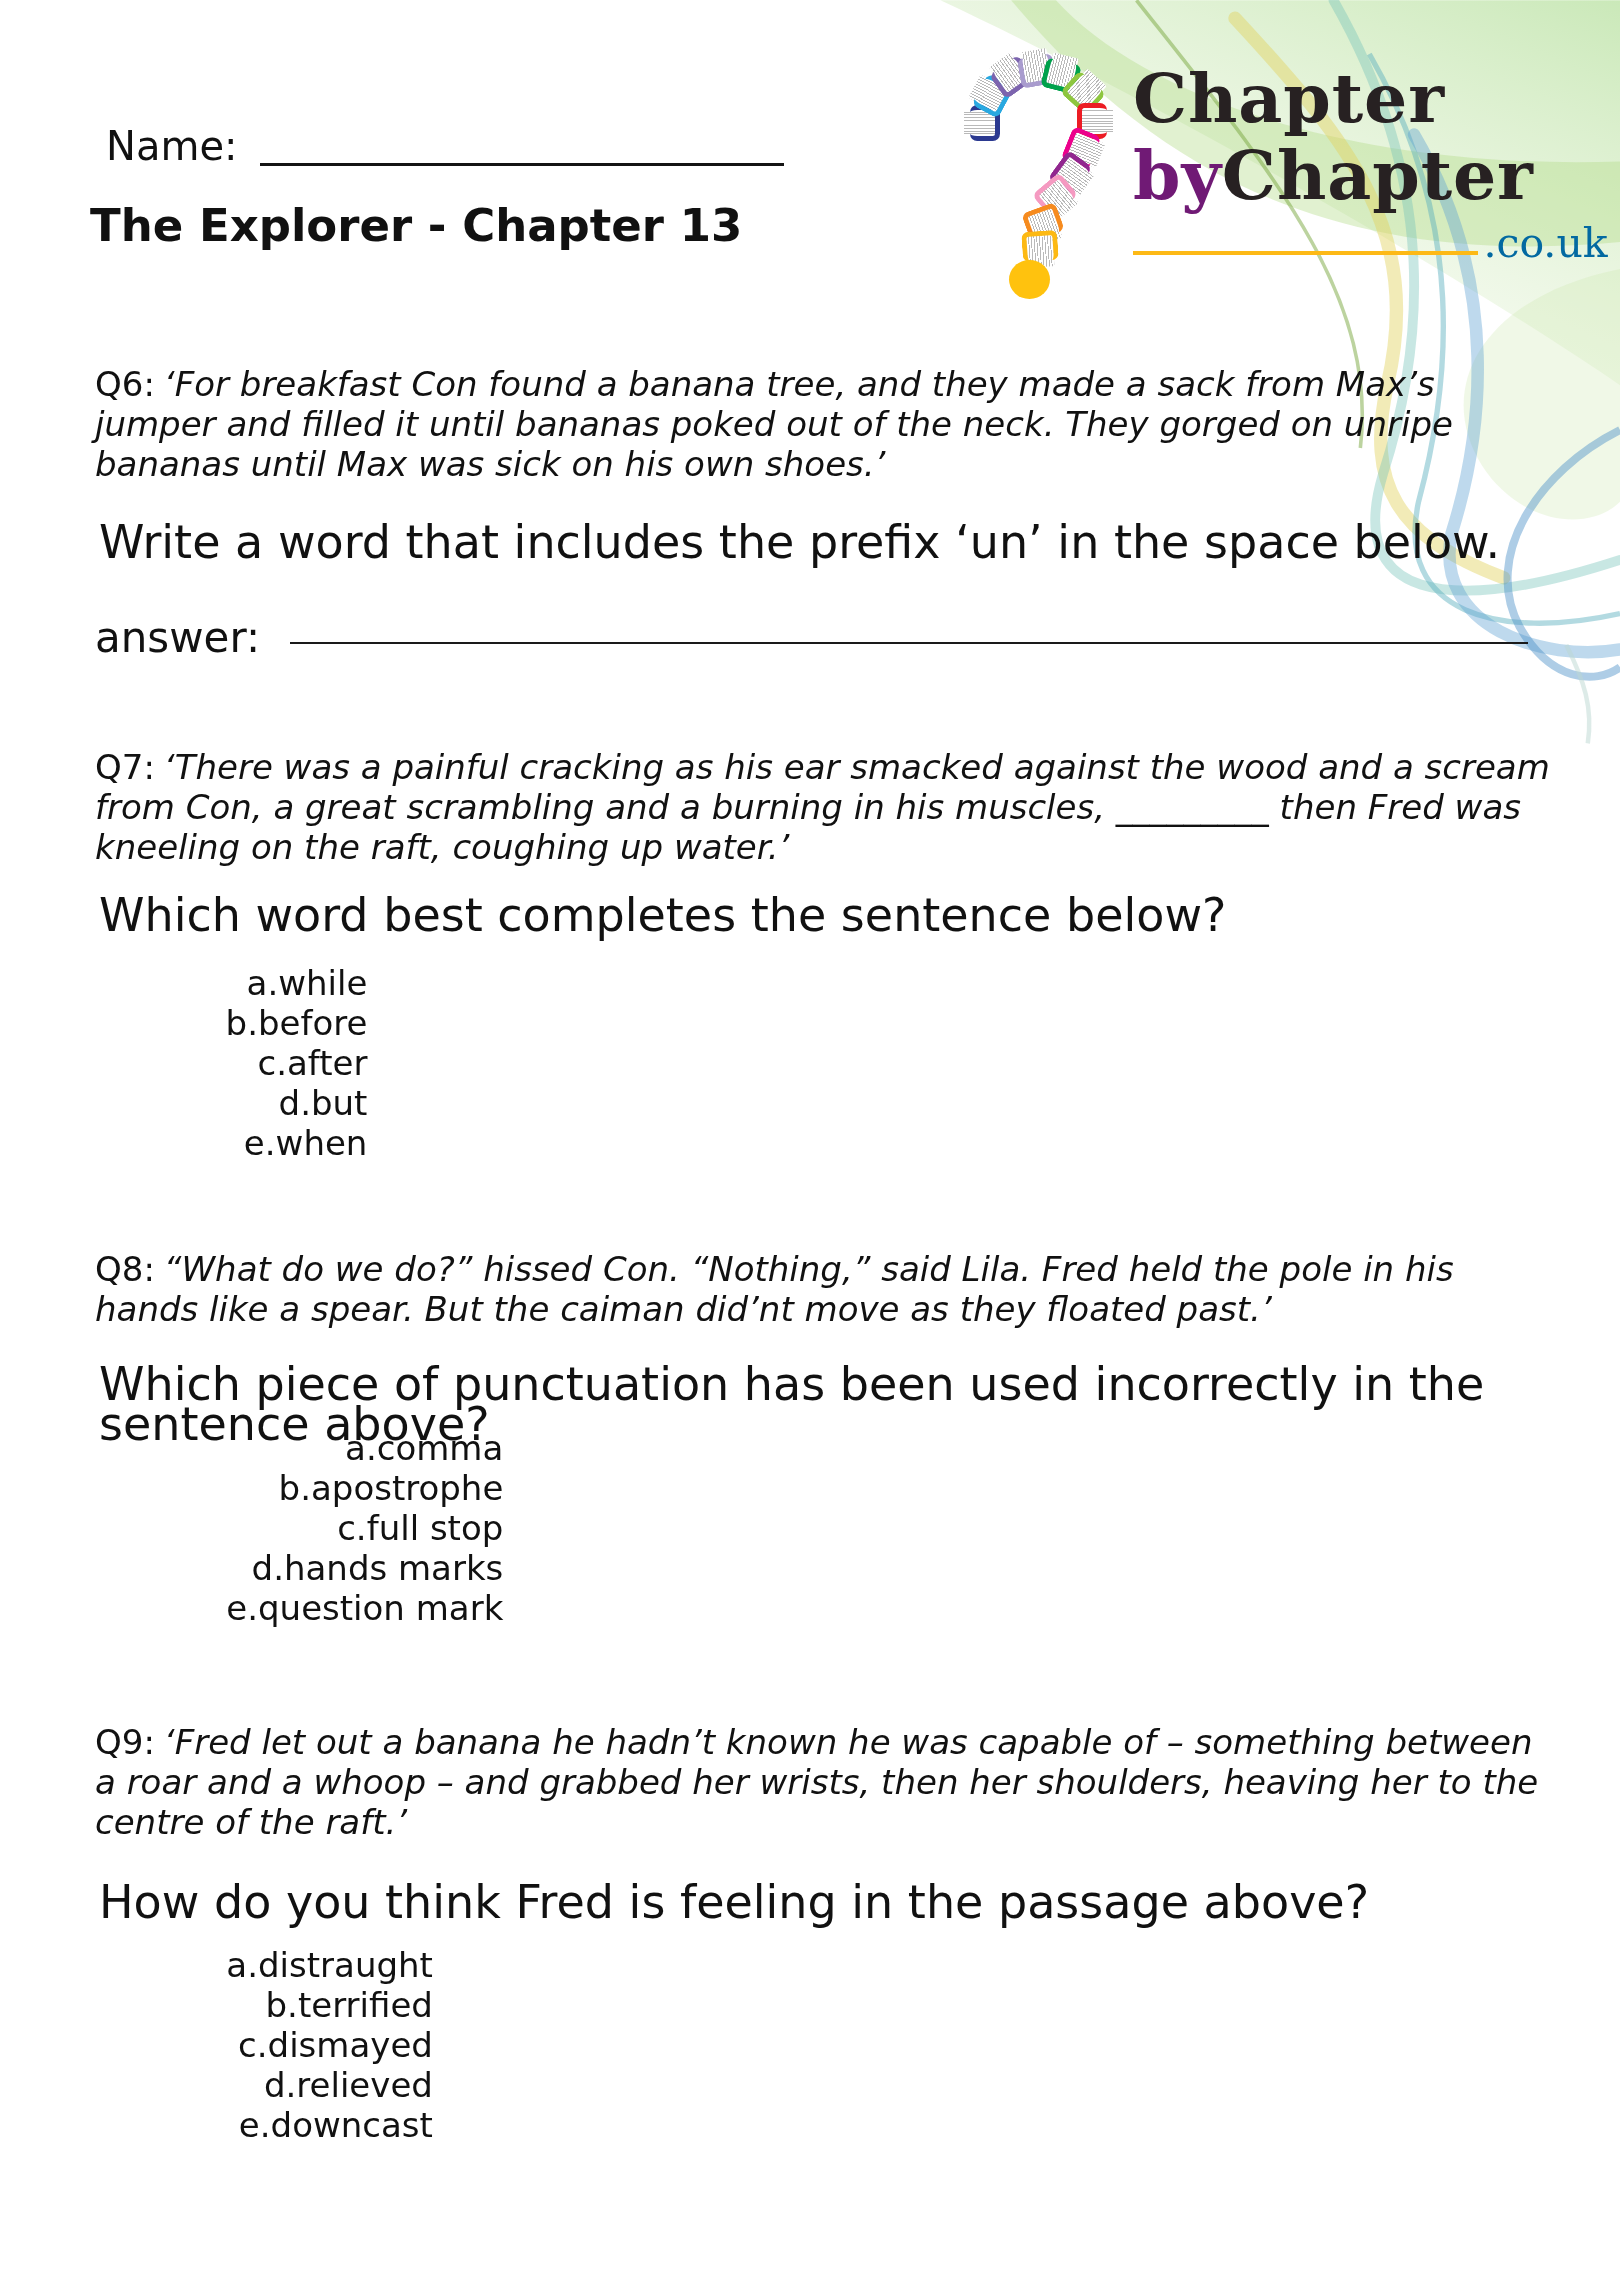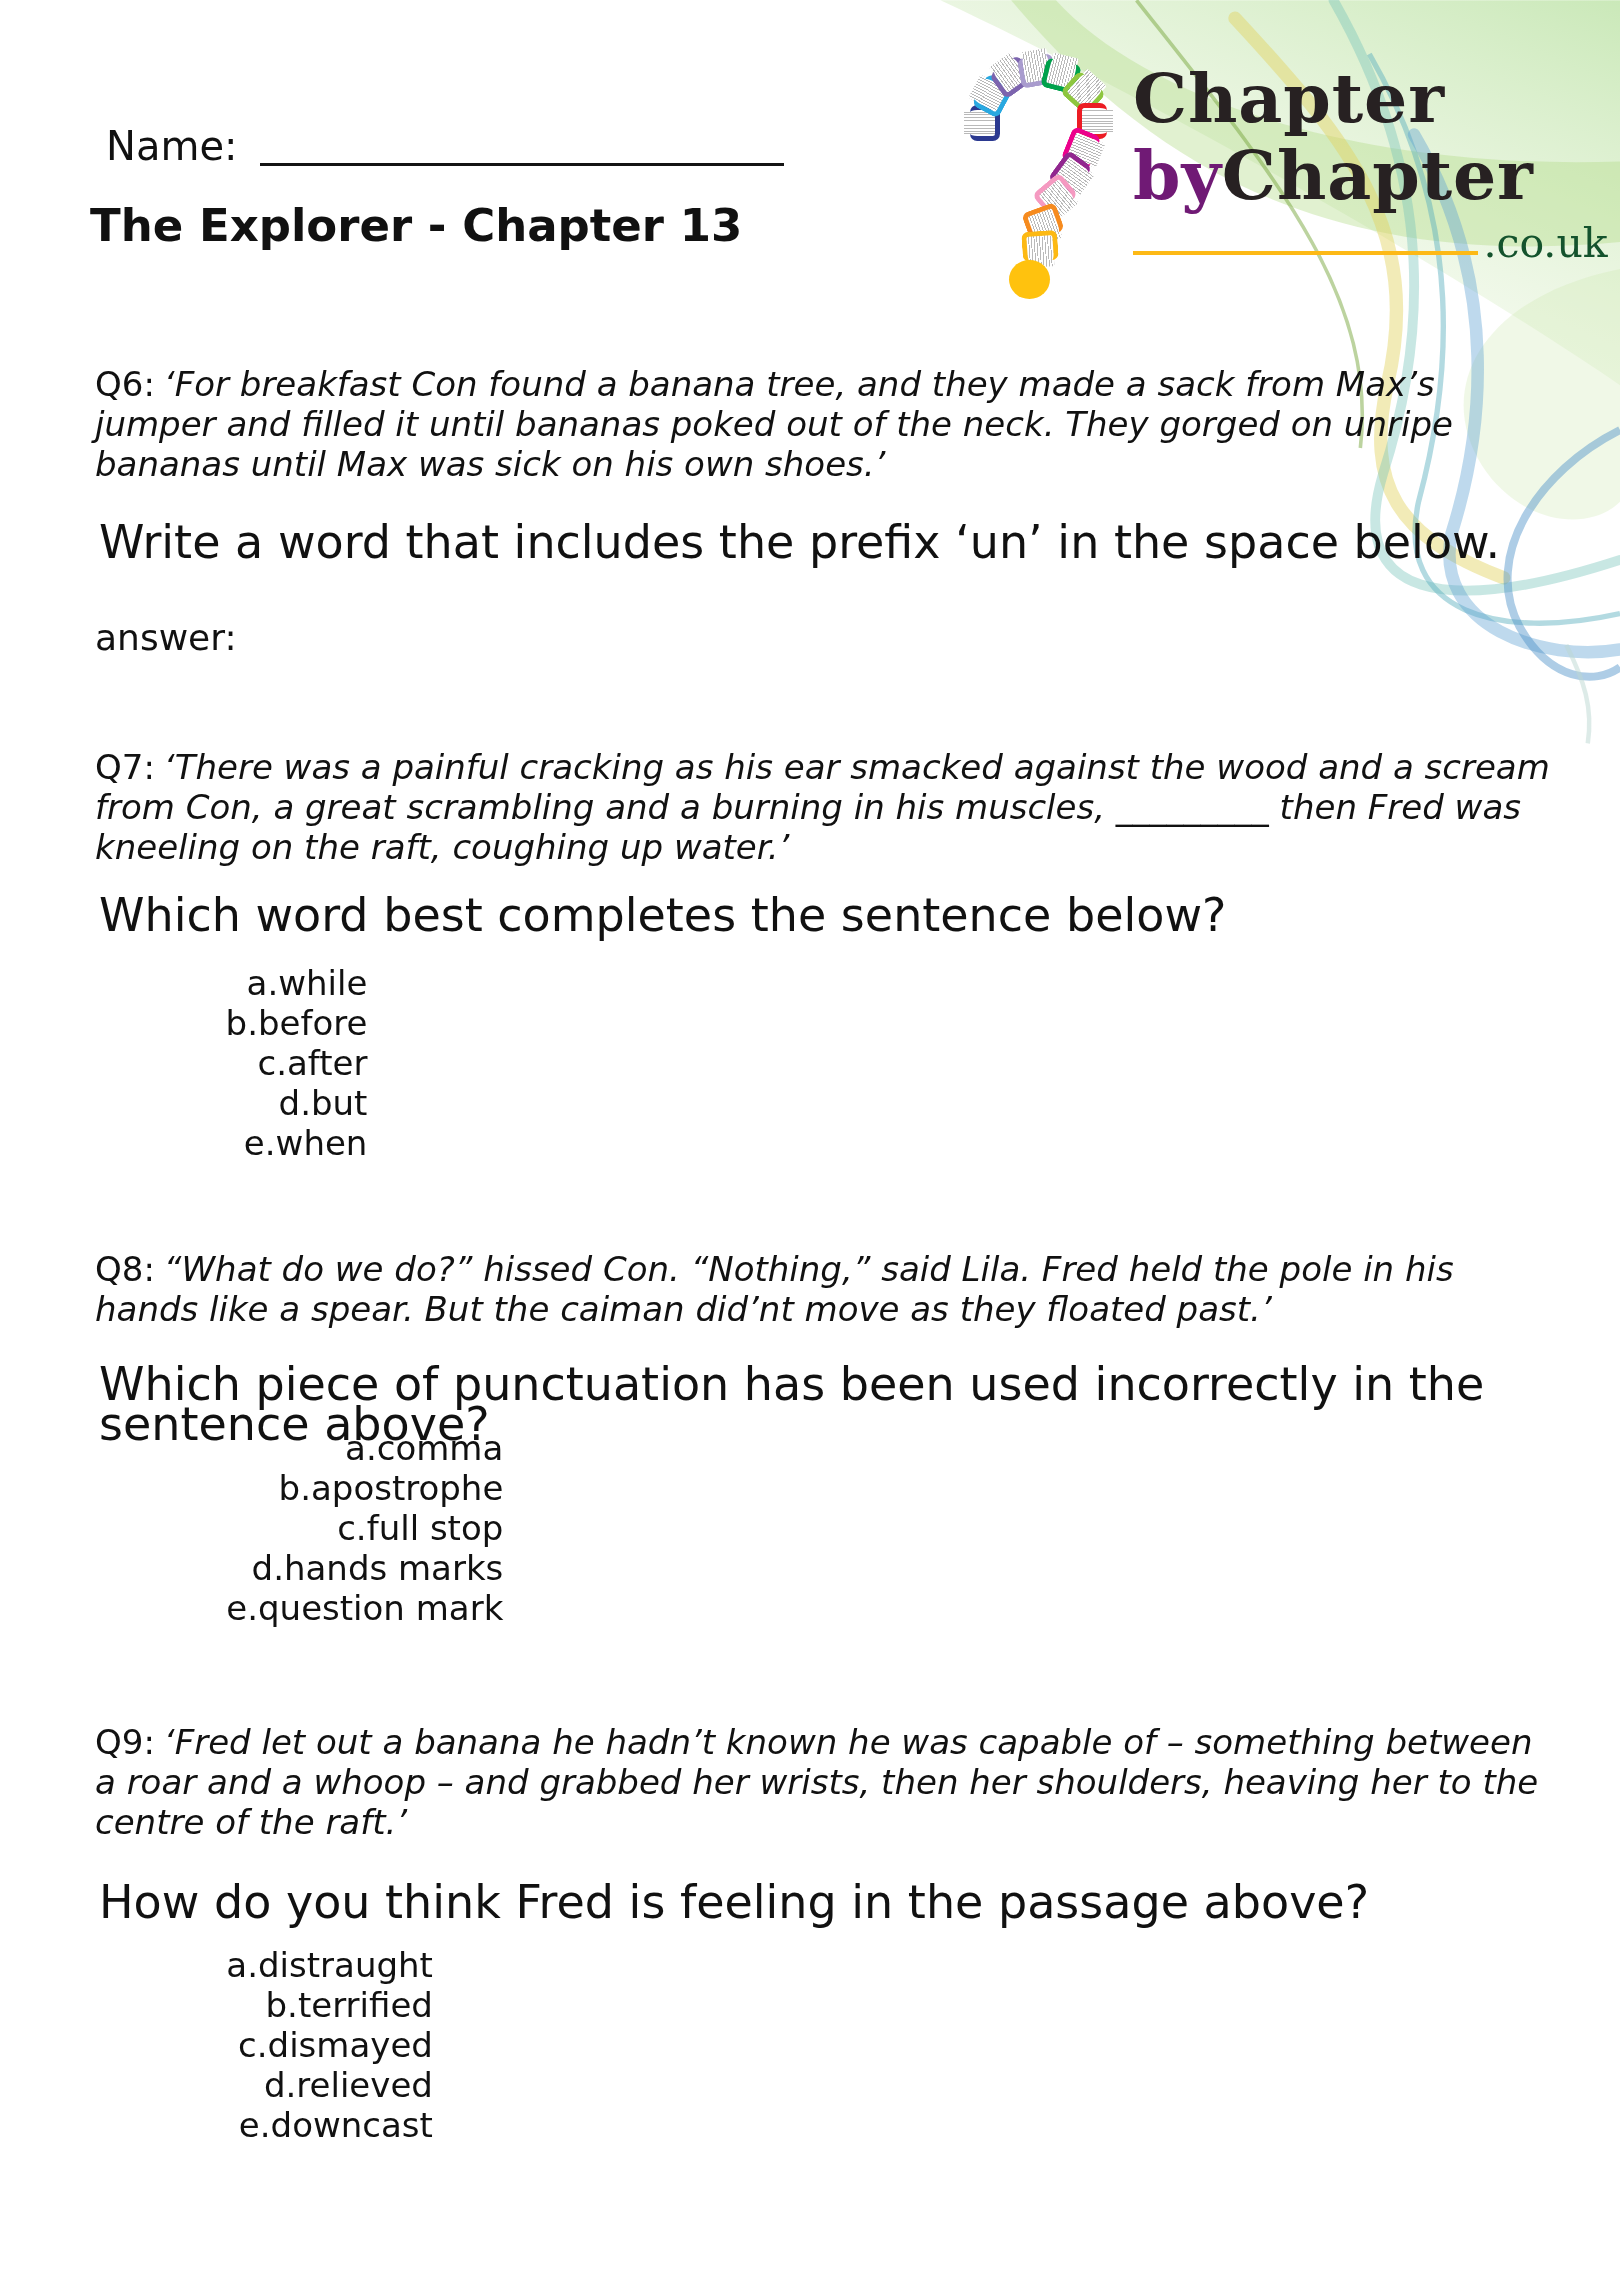--- a/index.html
+++ b/index.html
@@ -30,21 +30,21 @@
   .logo-rule{display:inline-block;width:345px;height:4.5px;margin-bottom:9px;}
   .logo-couk{font-size:41px;line-height:41px;margin-left:5.4px;font-weight:normal;}
   
   #name-row{position:absolute;left:106px;top:124px;display:flex;align-items:flex-start;z-index:2;font-size:40px;line-height:45px;}
   #name-line{display:inline-block;width:524px;height:39px;margin-left:23px;border-bottom:3.6px solid #141414;}
   #page-title{position:absolute;left:82px;top:192px;margin:8px;font-size:45px;line-height:52px;font-weight:bold;z-index:2;}
   
   .quote{position:absolute;left:95px;width:1469px;margin:0;font-size:34px;line-height:40px;z-index:2;}
   .quote .qtext{font-style:italic;margin-left:9px;margin-top:28px;}
   .prompt{position:absolute;left:95px;width:1469px;margin:4px;font-size:46px;line-height:40px;z-index:2;}
-  #answer-row{position:absolute;left:95px;top:618px;width:1433px;display:flex;align-items:flex-start;font-size:36px;line-height:40px;z-index:2;flex-direction:column;}
+  #answer-row{position:absolute;left:95px;top:618px;width:1433px;display:flex;align-items:flex-start;font-size:42px;line-height:40px;z-index:2;}
   #answer-line{flex:1;height:24px;margin-left:30px;border-bottom:2.7px solid #1a1a1a;}
   .opts{position:absolute;left:217px;font-size:34px;line-height:40px;z-index:2;text-align:right;}
   .opt .k{display:inline-block;min-width:41px;}
 </style>
 </head>
 <body>
 
 <svg id="swirl" width="770" height="1075" viewBox="0 0 860 1200">
   <defs>
     <linearGradient id="gCorner" x1="1" y1="0" x2="0.25" y2="1">
@@ -116,21 +116,21 @@
         <span class="pages"></span>
         <span class="cover"></span>
       </div>
     </div>
   <div id="logo-dot" style="background: rgb(255, 194, 14);"></div>
   <div id="logo-text" style="color: rgb(39, 33, 34);">
     <div class="logo-l1">Chapter</div>
     <div class="logo-l2"><span style="color: #701a75;">by</span><span>Chapter</span></div>
     <div class="logo-rule-row">
       <span class="logo-rule" id="logo-rule" style="background: rgb(253, 185, 22);"></span>
-      <span class="logo-couk" id="logo-couk" style="color: #14532d;">.co.uk</span>
+      <span class="logo-couk" id="logo-couk" style="color: #0369a1;">.co.uk</span>
     </div>
   </div>
 </div>
 
 <div id="name-row">
   <span>Name:</span>
   <span id="name-line"></span>
 </div>
 <h1 id="page-title">The Explorer - Chapter 13</h1>
 

